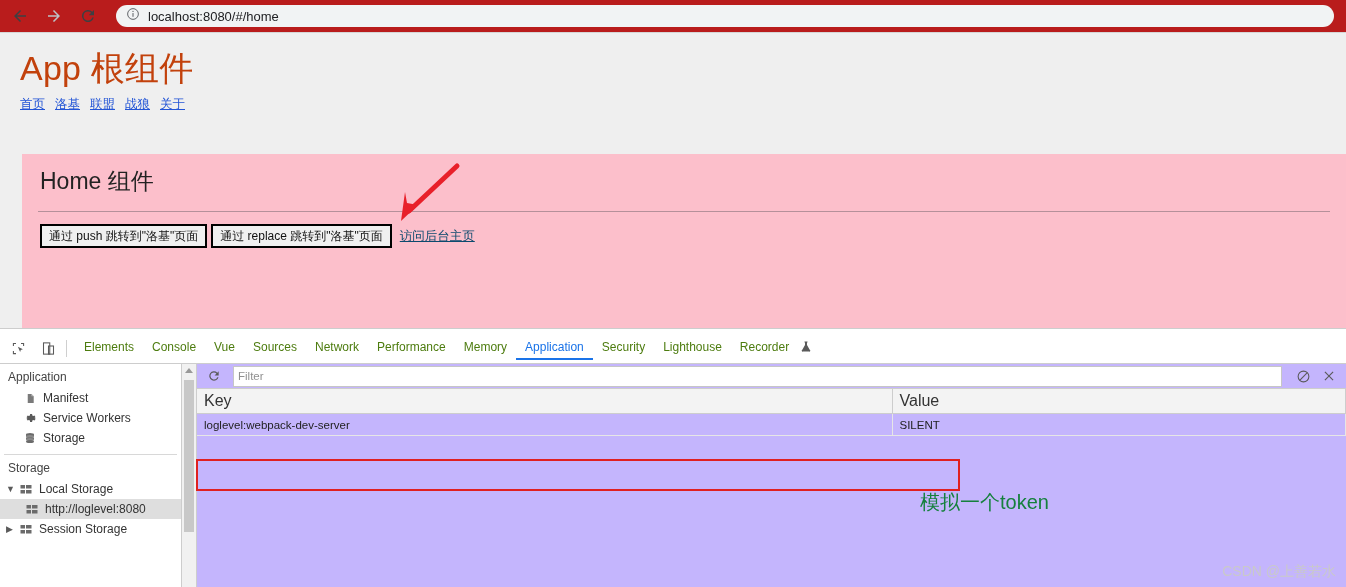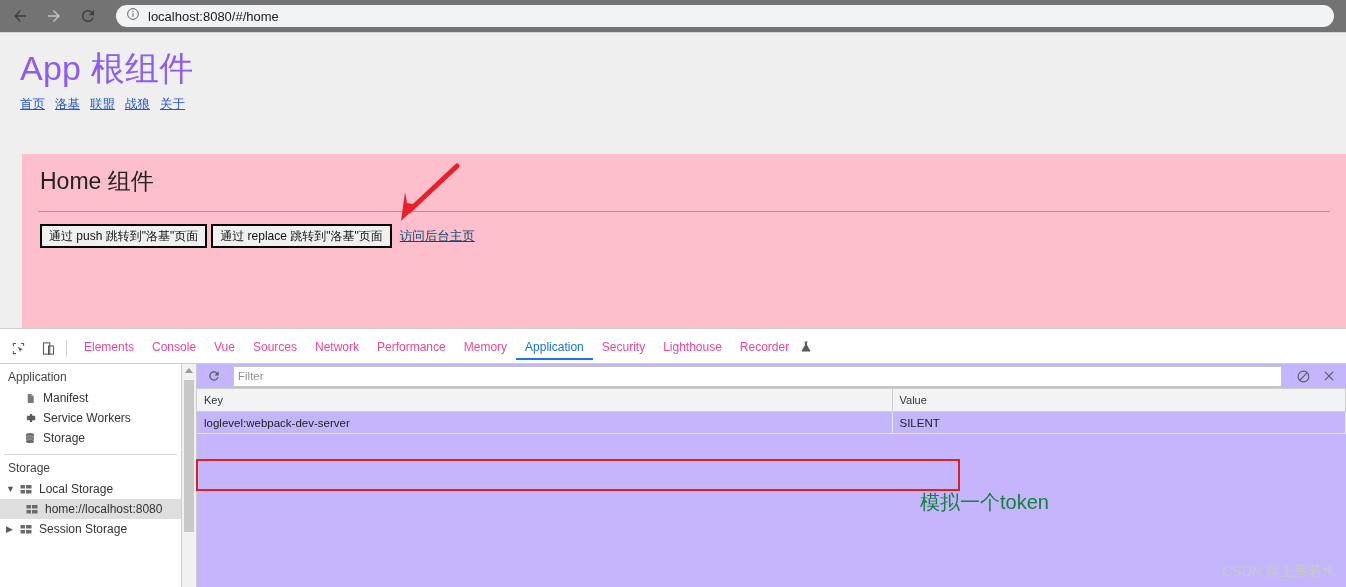--- a/index.html
+++ b/index.html
@@ -7,21 +7,21 @@
     width: 1346px; height: 587px;
     overflow: hidden;
     background: #ffffff;
     font-family: "Liberation Sans", "DejaVu Sans", sans-serif;
   }
   .screen { position: relative; width: 1346px; height: 587px; background:#fff; }
 
   
   .browser-bar {
     position: absolute; left:0; top:0; width:1346px; height:32px;
-    background:#737373; display:flex; align-items:center;
+    background:#b91c1c; display:flex; align-items:center;
     border-bottom:1px solid #d6d6d6;
   }
   .nav-btn {
     width:28px; height:28px; margin-left:6px;
     display:flex; align-items:center; justify-content:center;
     border-radius:50%;
   }
   .nav-btn svg { display:block; }
   .url-bar {
     margin-left:14px; height:22px; flex:1; margin-right:12px;
@@ -33,21 +33,21 @@
     font-family:"Liberation Sans", sans-serif;
   }
 
   
   .page {
     position:absolute; left:0; top:33px; width:1346px; height:295px;
     background:#efefef; overflow:hidden;
   }
   .app-title {
     margin:16px 0 0 20px; font-size:34px; font-weight:400;
-    color:#8b5cf6; letter-spacing:0.2px; line-height:1.15;
+    color:#c2410c; letter-spacing:0.2px; line-height:1.15;
     font-family:"Liberation Sans", sans-serif;
   }
   .nav-links { margin:8px 0 0 20px; font-size:12.5px; }
   .nav-links a {
     color:#2355d6; text-decoration:underline; margin-right:10px;
     cursor:pointer;
   }
   .pink-panel {
     position:absolute; left:22px; top:121px;
     width:1324px; height:197px; background:#fcbfcb;
@@ -80,21 +80,21 @@
   .dt-tabbar {
     position:relative; height:30px; display:flex; align-items:center;
     border-bottom:1px solid #cdcdcd; background:#fff; padding-top:4px;
   }
   .dt-icon-btn {
     width:24px; height:24px; margin-left:6px;
     display:flex; align-items:center; justify-content:center;
   }
   .dt-sep { width:1px; height:17px; background:#cfcfcf; margin:0 8px 0 6px; }
   .dt-tab {
-    font-size:12px; color:#ec4899; padding:3px 9px 6px 9px;
+    font-size:12px; color:#4d7c0f; padding:3px 9px 6px 9px;
     cursor:pointer; white-space:nowrap;
     font-family:"Liberation Sans", sans-serif;
   }
   .dt-tab.active { color:#1a73e8; box-shadow: inset 0 -2px 0 #1a73e8; }
   .beaker { margin-left:2px; }
 
   .dt-body { position:absolute; left:0; top:35px; width:1346px; height:224px; display:flex; }
 
   
   .dt-sidebar {
@@ -138,21 +138,21 @@
   .filter-input {
     flex:1; height:17px; margin-left:6px; border:1px solid #c6c6c6;
     background:#fff; font-size:11.5px; color:#333; padding:1px 4px;
     font-family:"Liberation Sans", sans-serif; outline:none;
   }
   .filter-input::placeholder { color:#909090; }
   .fbtn { width:26px; height:20px; display:flex; align-items:center; justify-content:center; cursor:pointer; }
 
   table.kvtable { width:100%; border-collapse:collapse; table-layout:fixed; }
   table.kvtable th {
-    background:#f3f3f3; font-weight:400; font-size:11px; color:#333;
+    background:#f3f3f3; font-weight:400; font-size:16px; color:#333;
     text-align:left; padding:3px 0 3px 7px; height:16px;
     border-bottom:1px solid #cdcdcd; border-right:1px solid #cdcdcd;
     font-family:"Liberation Sans", sans-serif;
   }
   table.kvtable td {
     font-size:11.5px; color:#222; padding:3px 0 3px 7px; height:15px;
     border-bottom:1px solid #e6e6e6; border-right:1px solid #e6e6e6;
     white-space:nowrap; overflow:hidden;
     font-family:"Liberation Sans", sans-serif;
   }
@@ -318,21 +318,21 @@
 
         <div class="side-item child selected" style="padding-left:24px;">
           <span class="sicon">
             <svg width="12" height="11" viewBox="0 0 24 22">
                 <rect x="1" y="2" width="9" height="7" fill="#6b6b6b"></rect>
                 <rect x="12" y="2" width="11" height="7" fill="#6b6b6b"></rect>
                 <rect x="1" y="12" width="9" height="7" fill="#6b6b6b"></rect>
                 <rect x="12" y="12" width="11" height="7" fill="#6b6b6b"></rect>
               </svg>
           </span>
-          <span>home://localhost:8080</span>
+          <span>http://loglevel:8080</span>
         </div>
 
         <div class="side-item" style="padding-left:6px;">
           <span class="twisty">▶</span>
           <span class="sicon">
             <svg width="12" height="11" viewBox="0 0 24 22">
                 <rect x="1" y="2" width="9" height="7" fill="#6b6b6b"></rect>
                 <rect x="12" y="2" width="11" height="7" fill="#6b6b6b"></rect>
                 <rect x="1" y="12" width="9" height="7" fill="#6b6b6b"></rect>
                 <rect x="12" y="12" width="11" height="7" fill="#6b6b6b"></rect>

